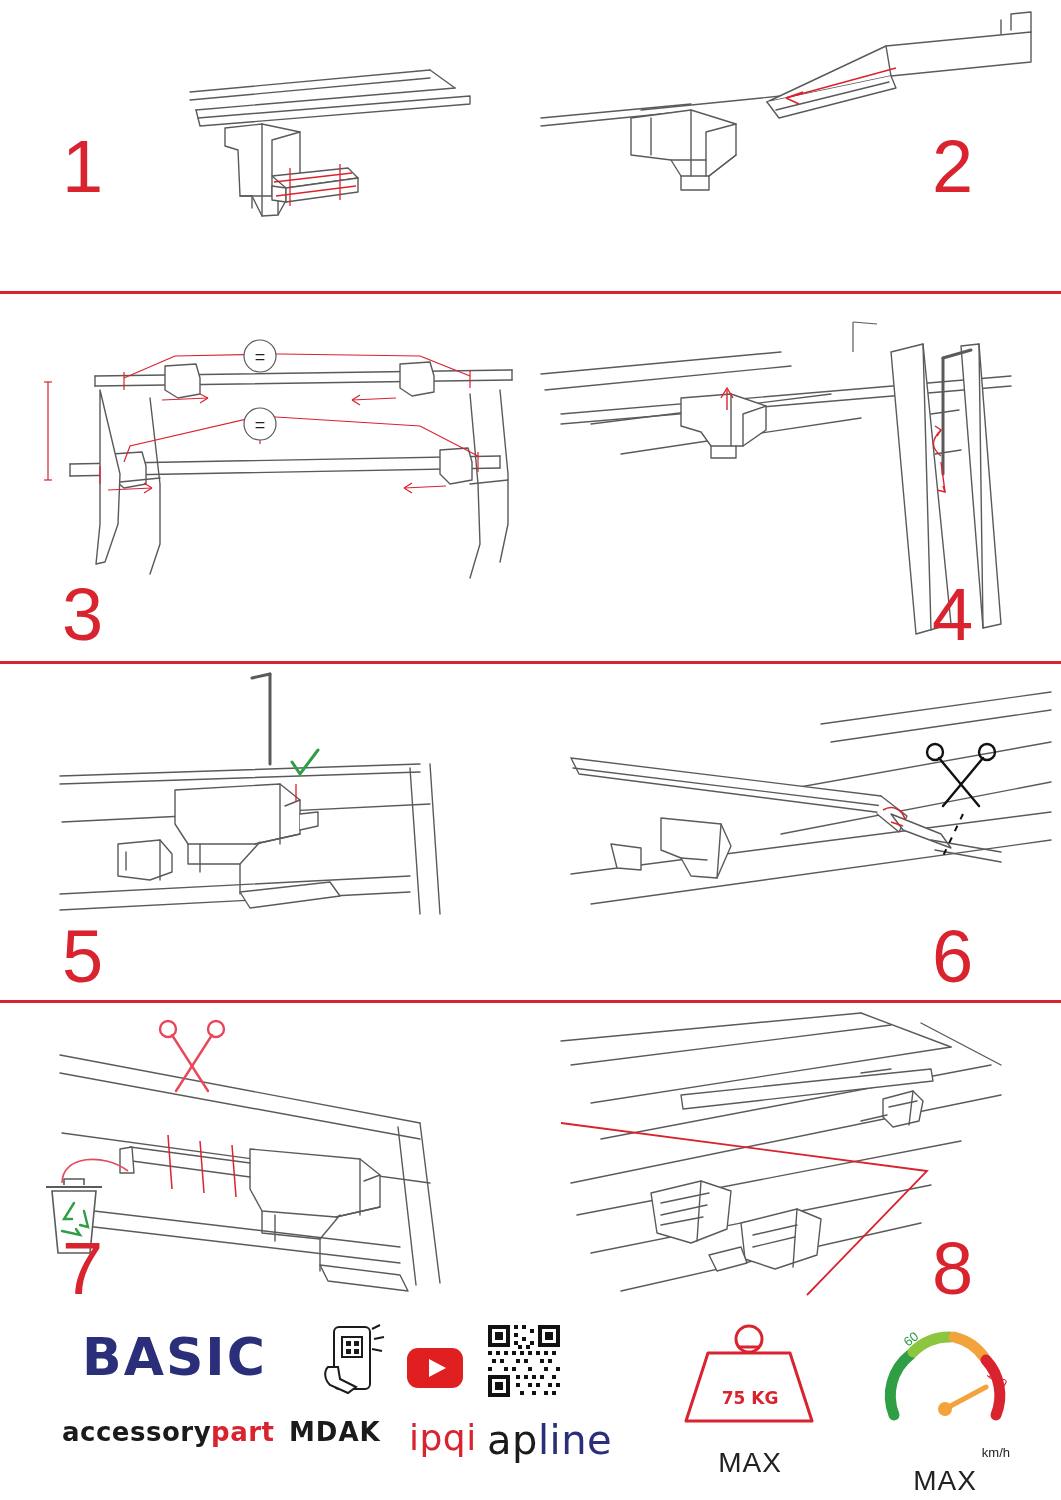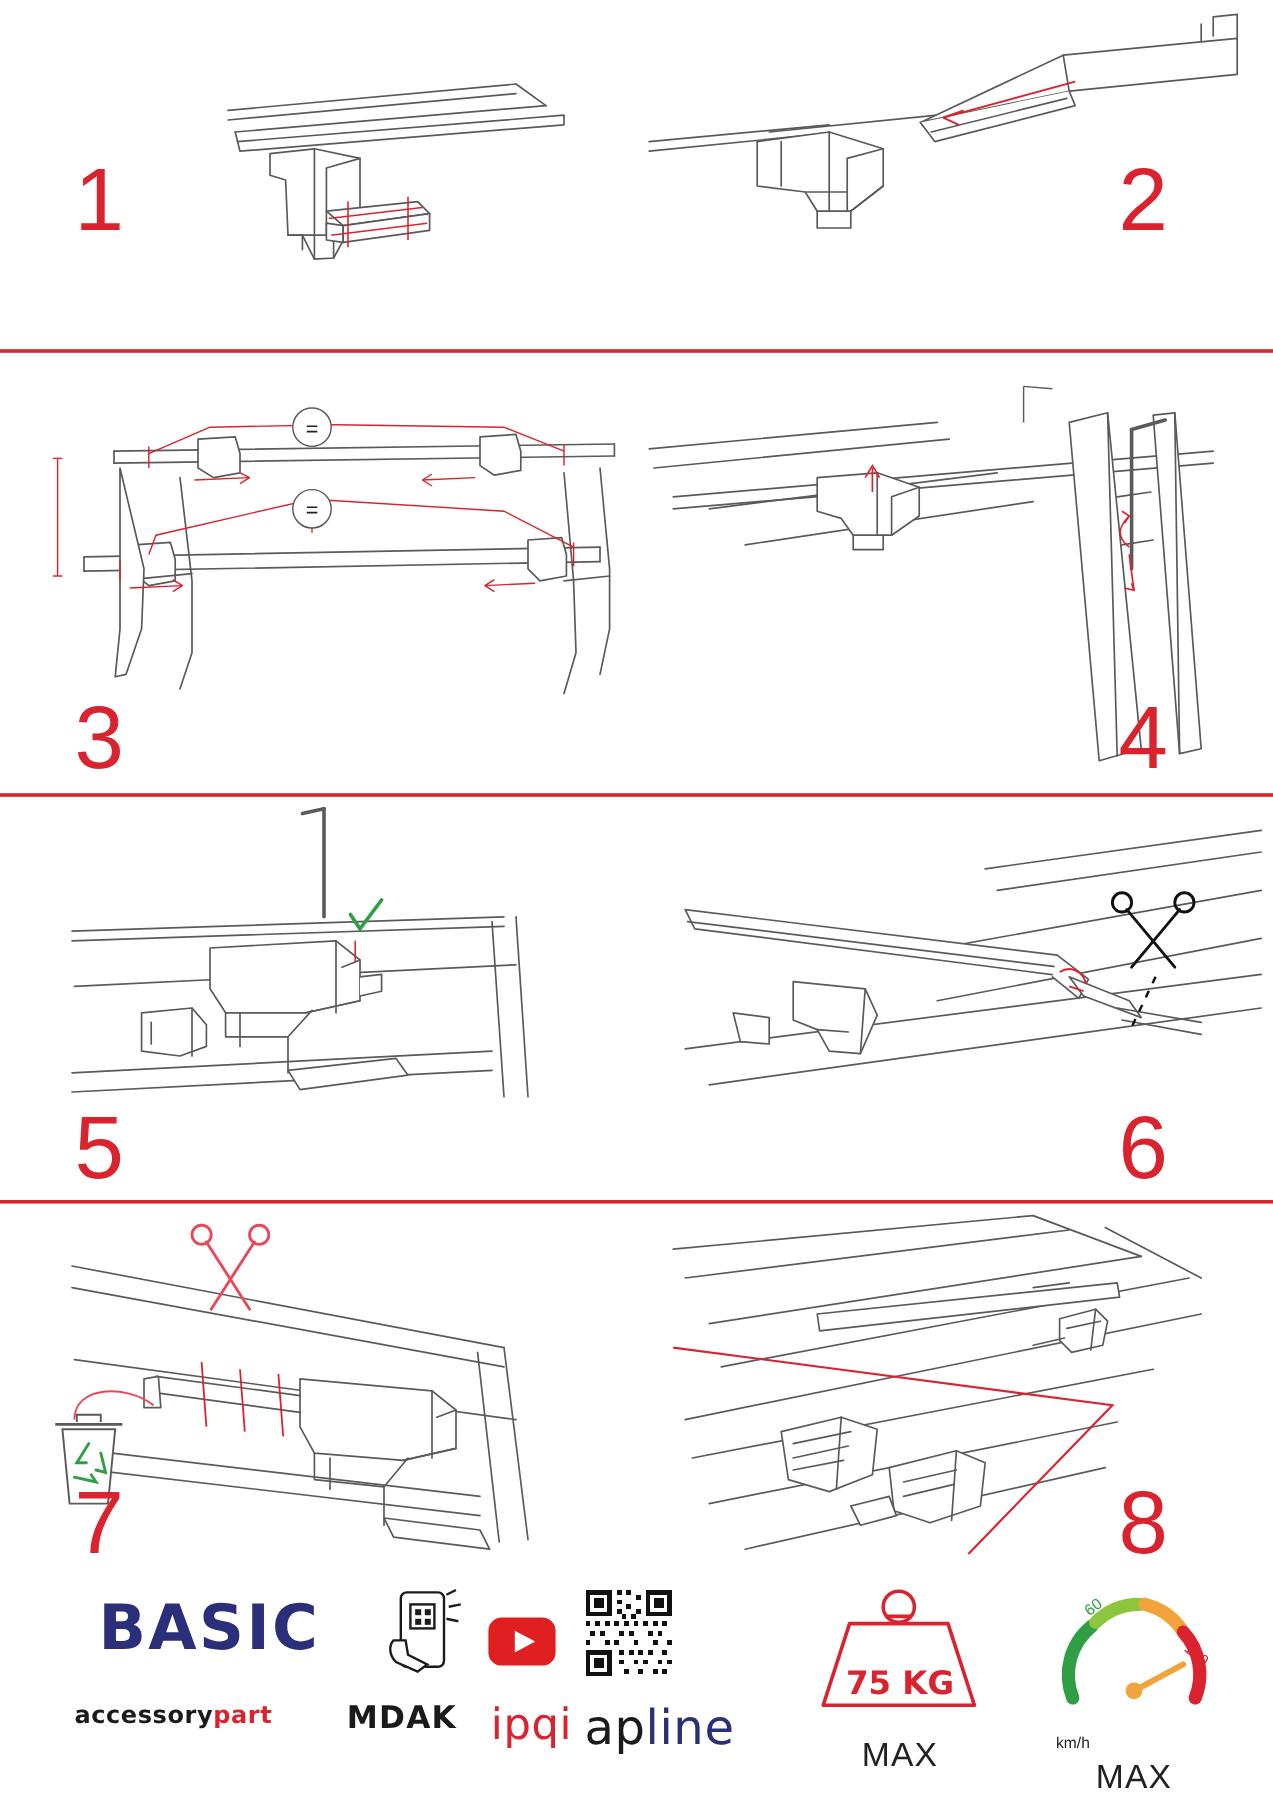--- a/index.html
+++ b/index.html
@@ -56,21 +56,21 @@
     font-size: 52px;
     letter-spacing: 2px;
     color: #2b2f7a;
     font-family: "DejaVu Sans", sans-serif;
     font-weight: bold;
   }
   .brand-accessorypart {
     position: absolute;
     left: 62px;
     top: 112px;
-    font-size: 20px;
+    font-size: 26px;
     font-family: "DejaVu Sans", sans-serif;
     font-weight: bold;
     color: #1b1b1b;
     letter-spacing: 0.5px;
   }
   .brand-accessorypart .part { color: #d9232e; }
   .brand-mdak {
     position: absolute;
     left: 289px;
     top: 112px;
@@ -98,38 +98,38 @@
     color: #1b1b1b;
     letter-spacing: 0.5px;
   }
   .brand-apline .li { color: #2b2f7a; }
   .weight-text {
     position: absolute;
     left: 700px;
     top: 83px;
     width: 100px;
     text-align: center;
-    font-size: 27px;
+    font-size: 17px;
     font-weight: bold;
     color: #d9232e;
     font-family: "DejaVu Sans", sans-serif;
   }
   .max-label {
     position: absolute;
     font-size: 28px;
     color: #222;
     font-family: "Liberation Sans", sans-serif;
     letter-spacing: 1px;
   }
   .kmh-label {
     position: absolute;
     left: 880px;
     top: 140px;
     width: 130px;
-    text-align: left;
+    text-align: right;
     font-size: 13px;
     color: #222;
     font-family: "Liberation Sans", sans-serif;
   }
 </style>
 </head>
 <body>
 
 <div class="sheet">
 

